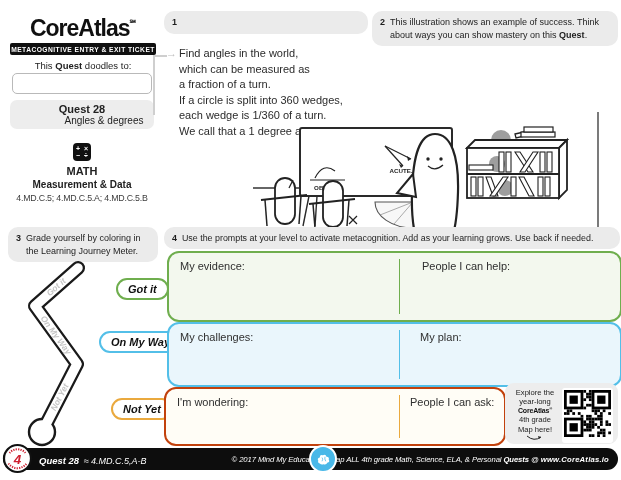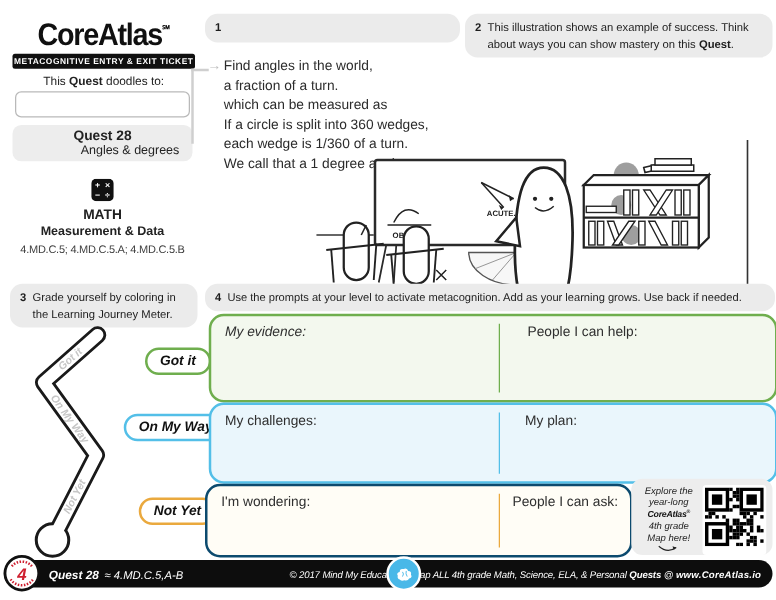--- a/index.html
+++ b/index.html
@@ -31,21 +31,21 @@
   .connector{background:#cfcfcf;}
   
   .oval{background:#fff;border-radius:999px;font-size:11px;font-weight:bold;font-style:italic;
         padding:3px 10px;white-space:nowrap;color:#111;}
   
   .pbox{border-radius:12px;position:absolute;}
   .pbox .divider{position:absolute;top:6px;bottom:6px;width:1.4px;}
   .plabel{position:absolute;top:7px;font-size:11px;color:#2f2f2f;}
   
   .qr-panel{background:#ededed;border-radius:9px;}
-  .qr-text{font-style:italic;font-size:7.6px;line-height:1.22;text-align:center;color:#222;}
+  .qr-text{font-size:7.6px;line-height:1.22;text-align:center;color:#222;}
   .qr-brand{font-weight:900;font-size:7px;letter-spacing:-0.2px;color:#101010;}
   .qr-white{background:#fff;border-radius:3px;padding:2px;}
   
   .footer-bar{background:#0d0d0d;border-radius:11px;color:#fff;display:flex;align-items:center;}
   .f-left{margin-left:36px;font-style:italic;white-space:nowrap;}
   .f-quest{font-weight:bold;font-size:9.5px;}
   .f-std{font-size:9px;}
   .f-right{margin-left:auto;margin-right:9px;font-style:italic;font-size:7.7px;white-space:nowrap;letter-spacing:-0.1px;}
   .f-right b{font-weight:bold;}
   .f-site{font-weight:900;letter-spacing:.2px;}
@@ -108,22 +108,22 @@
     <span class="num">2</span>
     <span><span>This illustration shows an example of success. Think about ways you can show mastery on this </span><b>Quest</b><span>.</span></span>
   </div>
 
   <div class="abs connector" style="left:153px;top:55px;width:1.5px;height:60px;"></div>
   <div class="abs connector" style="left:153px;top:55px;width:14px;height:1.5px;"></div>
   <div class="abs intro-arrow" style="left:166px;top:47px;">→</div>
 
   <div class="abs intro" style="left:179px;top:46px;width:200px;">
     <div>Find angles in the world,</div>
+    <div>which can be measured as</div>
     <div>a fraction of a turn.</div>
-    <div>which can be measured as</div>
     <div>If a circle is split into 360 wedges,</div>
     <div>each wedge is 1/360 of a turn.</div>
     <div>We call that a 1 degree angle.</div>
   </div>
 
   <svg class="abs" style="left:253px;top:104px;" width="368" height="142" viewBox="0 0 368 142">
 
     <line x1="0" y1="84" x2="46" y2="84" stroke="#333" stroke-width="1.3"></line>
     <line x1="345" y1="8" x2="345" y2="140" stroke="#333" stroke-width="1.3"></line>
     <line x1="95" y1="140" x2="345" y2="140" stroke="#333" stroke-width="1.3"></line>
@@ -210,35 +210,35 @@
     <path d="M326,140 A11,11 0 0 1 348,140 Z" fill="#9e9e9e"></path>
   </svg>
 
   <div class="abs pill" style="left:164px;top:227px;width:440px;white-space:nowrap;font-size:8.9px;">
     <span class="num">4</span>
     <span>Use the prompts at your level to activate metacognition. Add as your learning grows. Use back if needed.</span>
   </div>
 
   <div class="pbox" style="left:167px;top:251px;width:451px;height:67px;border:2px solid #6fae4e;background:#f3f8ee;">
     <div class="divider" style="left:230px;background:#6fae4e;"></div>
-    <div class="plabel" style="left:11px;font-style:italic;">My evidence:</div>
+    <div class="plabel" style="left:11px;">My evidence:</div>
     <div class="plabel" style="left:241px;padding-left:12px;">People I can help:</div>
     <div class="abs" style="left:0;top:20px;width:228px;height:45px;"></div>
     <div class="abs" style="left:232px;top:20px;width:217px;height:45px;"></div>
   </div>
 
   <div class="pbox" style="left:167px;top:322px;width:451px;height:61px;border:2px solid #53bfe8;background:#eaf6fc;">
     <div class="divider" style="left:230px;background:#53bfe8;"></div>
     <div class="plabel" style="left:11px;">My challenges:</div>
     <div class="plabel" style="left:251px;">My plan:</div>
     <div class="abs" style="left:0;top:20px;width:228px;height:39px;"></div>
     <div class="abs" style="left:232px;top:20px;width:217px;height:39px;"></div>
   </div>
 
-  <div class="pbox" style="left:164px;top:387px;width:338px;height:55px;border:2px solid #0c4a6e;background:#fffdf6;">
+  <div class="pbox" style="left:164px;top:387px;width:338px;height:55px;border:2px solid #c2410c;background:#fffdf6;">
     <div class="divider" style="left:233px;background:#eaa93e;"></div>
     <div class="plabel" style="left:11px;">I'm wondering:</div>
     <div class="plabel" style="left:244px;">People I can ask:</div>
     <div class="abs" style="left:0;top:20px;width:231px;height:33px;"></div>
     <div class="abs" style="left:235px;top:20px;width:101px;height:33px;"></div>
   </div>
 
   <div class="abs qr-panel" style="left:505px;top:383px;width:113px;height:61px;">
     <div class="abs qr-text" style="left:4px;top:5px;width:52px;">
       <div>Explore the</div>

